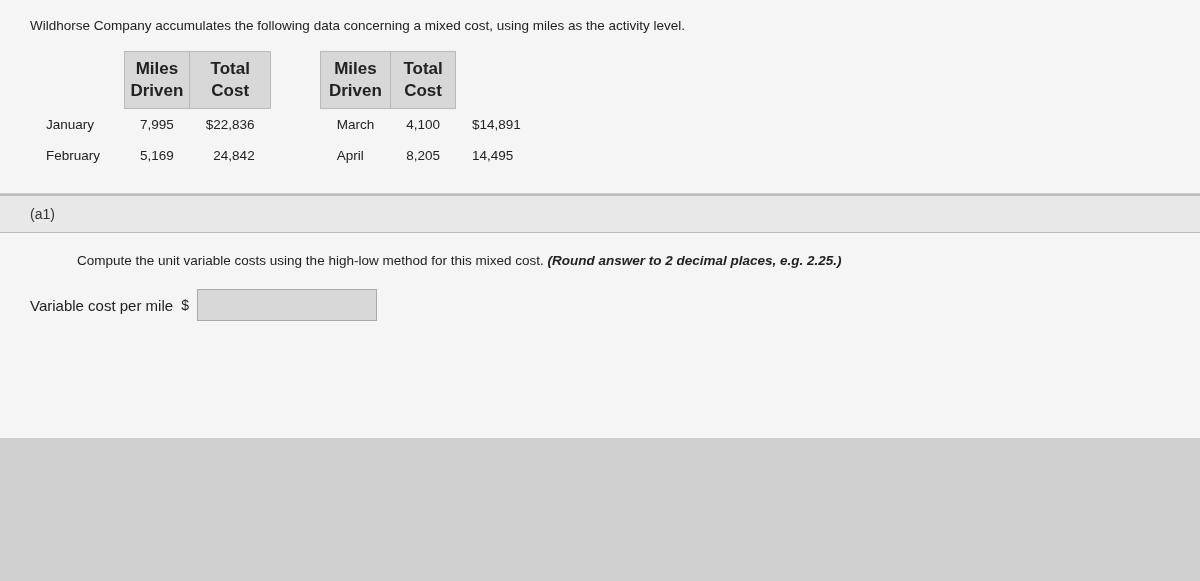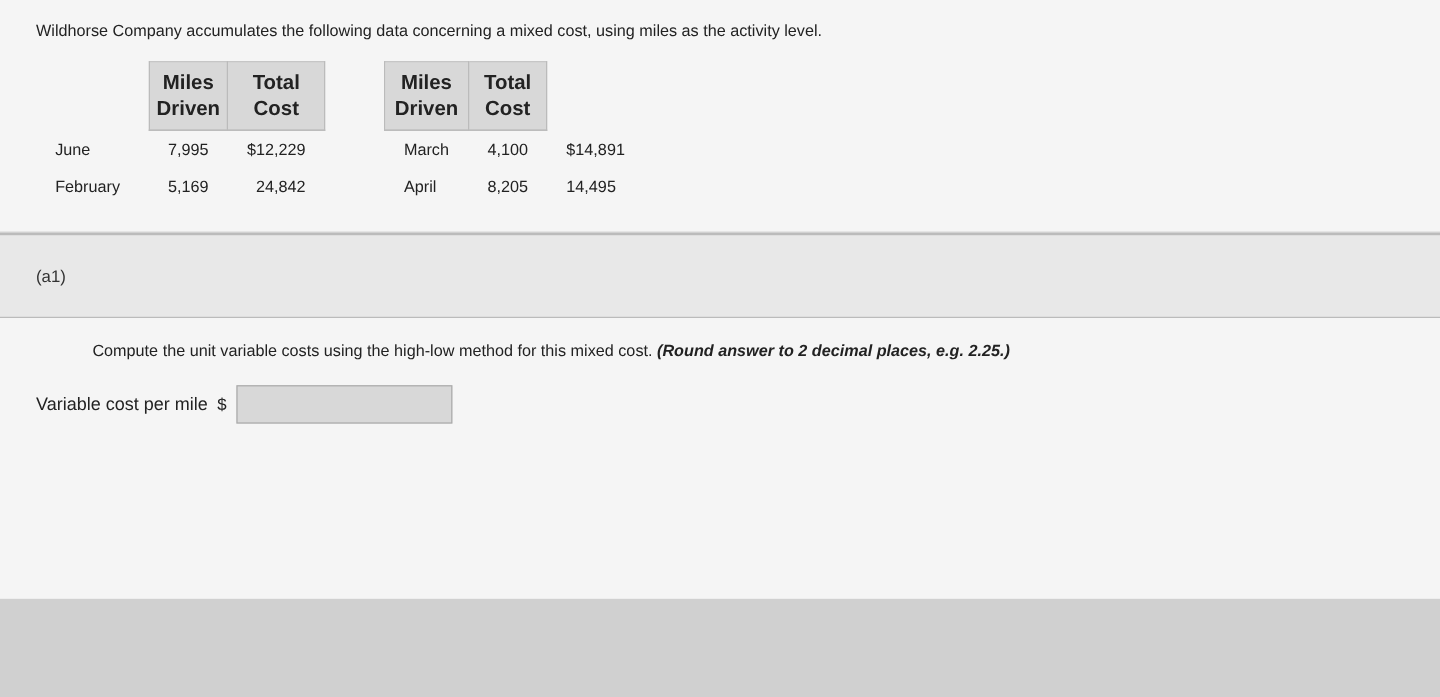--- a/index.html
+++ b/index.html
@@ -13,41 +13,41 @@
       font-family: Arial, sans-serif;
       font-size: 14px;
       color: #222;
       width: 1200px;
       height: 581px;
       overflow: hidden;
     }
 
     .page-container {
       width: 1200px;
-      height: 499px;
+      height: 438px;
       background-color: #d0d0d0;
       display: flex;
       flex-direction: column;
     }
 
     .intro-section {
       background-color: #f5f5f5;
       padding: 18px 30px 10px 30px;
       border-bottom: 1px solid #ccc;
     }
 
     .intro-text {
       font-size: 13.5px;
       color: #222;
       margin-bottom: 18px;
     }
 
     .a1-section {
       background-color: #e8e8e8;
-      padding: 26px 30px;
+      padding: 10px 30px;
       border-top: 2px solid #bbb;
       border-bottom: 1px solid #bbb;
     }
 
     .a1-label {
       font-size: 14px;
       font-weight: 500;
       color: #333;
     }
 
@@ -149,23 +149,23 @@
             <span>Driven</span>
           </th>
           <th class="th-multi">
             <span>Total</span><br>
             <span>Cost</span>
           </th>
         </tr>
       </thead>
       <tbody>
         <tr>
-          <td class="month-col">June</td>
+          <td class="month-col">January</td>
           <td style="text-align:right;">7,995</td>
-          <td style="text-align:right;">$12,229</td>
+          <td style="text-align:right;">$22,836</td>
           <td style="border:none;"></td>
           <td>March</td>
           <td style="text-align:right;">4,100</td>
           <td style="text-align:right;">$14,891</td>
         </tr>
         <tr>
           <td class="month-col">February</td>
           <td style="text-align:right;">5,169</td>
           <td style="text-align:right;">24,842</td>
           <td style="border:none;"></td>

